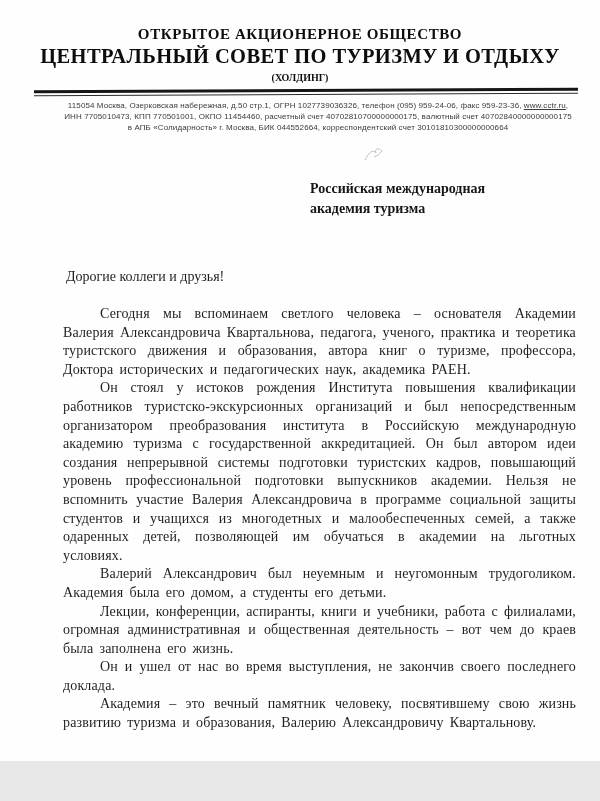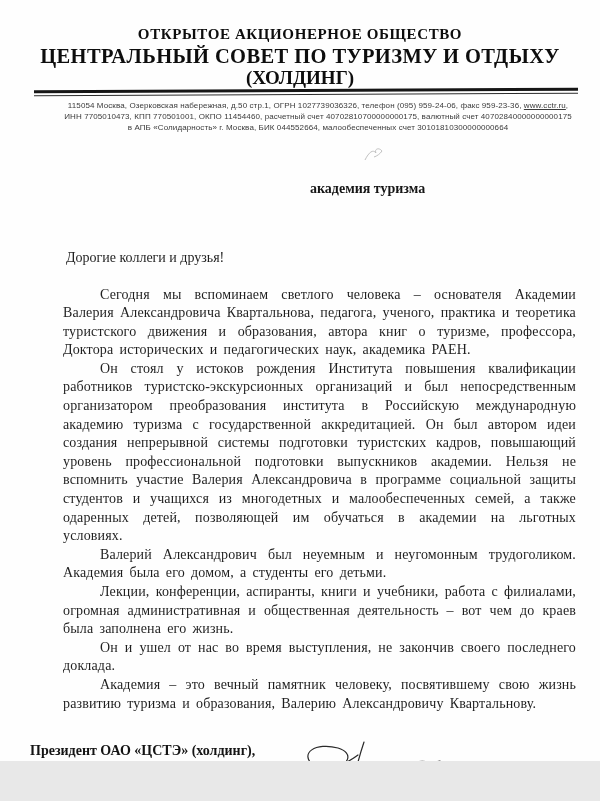--- a/index.html
+++ b/index.html
@@ -11,21 +11,21 @@
     margin: 0 auto;
     background: #fefefe;
     overflow: hidden;
     font-family: "Liberation Serif", serif;
     color: #1f1f1f;
   }
   
   .letterhead { padding-top: 25px; text-align: center; color: #0d0d0d; }
   .lh-line1 { font-size: 15px; font-weight: bold; letter-spacing: 0.6px; line-height: 19px; }
   .lh-line2 { font-size: 20.5px; font-weight: bold; letter-spacing: 0.4px; line-height: 25px; }
-  .lh-line3 { font-size: 19px; font-weight: bold; line-height: 17px; }
+  .lh-line3 { font-size: 10px; font-weight: bold; line-height: 17px; }
   .double-rule {
     margin: 3px 22px 0 34px;
     height: 6px;
     border-top: 3px solid #161616;
     border-bottom: 1px solid #2c2c2c;
     transform: rotate(-0.25deg);
   }
   
   .fineprint {
     margin-top: 5px;
@@ -83,28 +83,29 @@
     <div class="lh-line1">ОТКРЫТОЕ АКЦИОНЕРНОЕ ОБЩЕСТВО</div>
     <div class="lh-line2">ЦЕНТРАЛЬНЫЙ СОВЕТ ПО ТУРИЗМУ И ОТДЫХУ</div>
     <div class="lh-line3">(ХОЛДИНГ)</div>
   </div>
 
   <div class="double-rule"></div>
 
   <div class="fineprint">
     <div><span>115054 Москва, Озерковская набережная, д.50 стр.1, ОГРН 1027739036326, телефон (095) 959-24-06, факс 959-23-36, </span><span class="site"></span><span class="site">www.cctr.ru</span><span>,</span></div>
     <div>ИНН 7705010473, КПП 770501001, ОКПО 11454460, расчетный счет 40702810700000000175, валютный счет 40702840000000000175</div>
-    <div>в АПБ «Солидарность» г. Москва, БИК 044552664, малообеспеченных счет 30101810300000000664</div>
+    <div>в АПБ «Солидарность» г. Москва, БИК 044552664, корреспондентский счет 30101810300000000664</div>
   </div>
 
   <svg class="hand-mark" width="26" height="18" viewBox="0 0 26 18">
     <path d="M3 14 C7 6 11 3 14 7 C12 3 17 1 20 5 C18 8 15 10 12 11" fill="none" stroke="#8d8d8d" stroke-width="1"></path>
   </svg>
 
   <div class="addressee">
+    <div>Российская международная</div>
     <div>академия туризма</div>
   </div>
 
   <div class="salutation">Дорогие коллеги и друзья!</div>
 
   <div class="body-text">
     <p class="first">Сегодня мы вспоминаем светлого человека – основателя Академии Валерия Александровича Квартальнова, педагога,  ученого,  практика и  теоретика туристского движения и образования, автора  книг о туризме, профессора, Доктора исторических и педагогических наук,  академика РАЕН.</p>
     <p>Он  стоял  у  истоков  рождения  Института  повышения  квалификации работников  туристско-экскурсионных  организаций   и  был  непосредственным организатором преобразования института в Российскую международную академию туризма  с  государственной  аккредитацией.   Он  был  автором  идеи  создания непрерывной  системы  подготовки  туристских  кадров,  повышающий  уровень профессиональной  подготовки  выпускников  академии.  Нельзя  не  вспомнить участие Валерия Александровича в программе социальной защиты студентов и учащихся из многодетных и малообеспеченных семей, а также одаренных детей, позволяющей им обучаться в академии на льготных условиях.</p>
     <p>Валерий  Александрович  был  неуемным  и  неугомонным  трудоголиком. Академия была его домом, а студенты его детьми.</p>
     <p>Лекции, конференции, аспиранты, книги и учебники, работа с филиалами, огромная административная и общественная деятельность – вот чем до краев была заполнена  его жизнь.</p>

